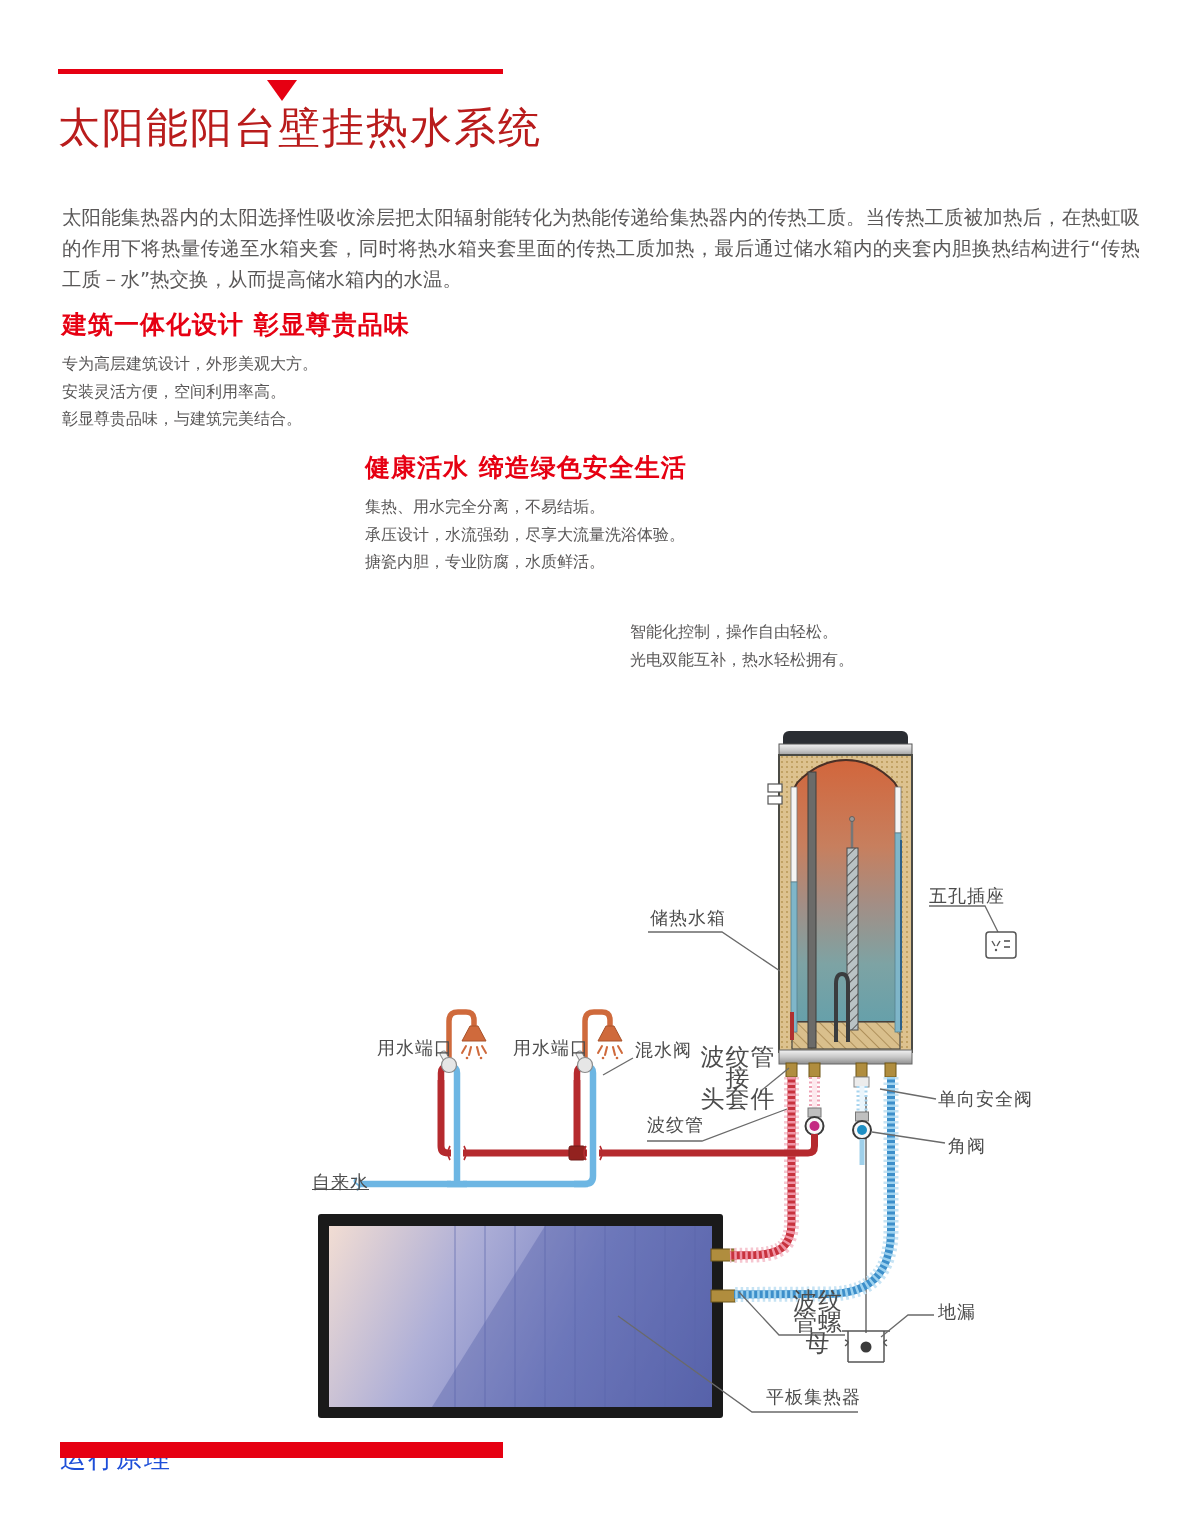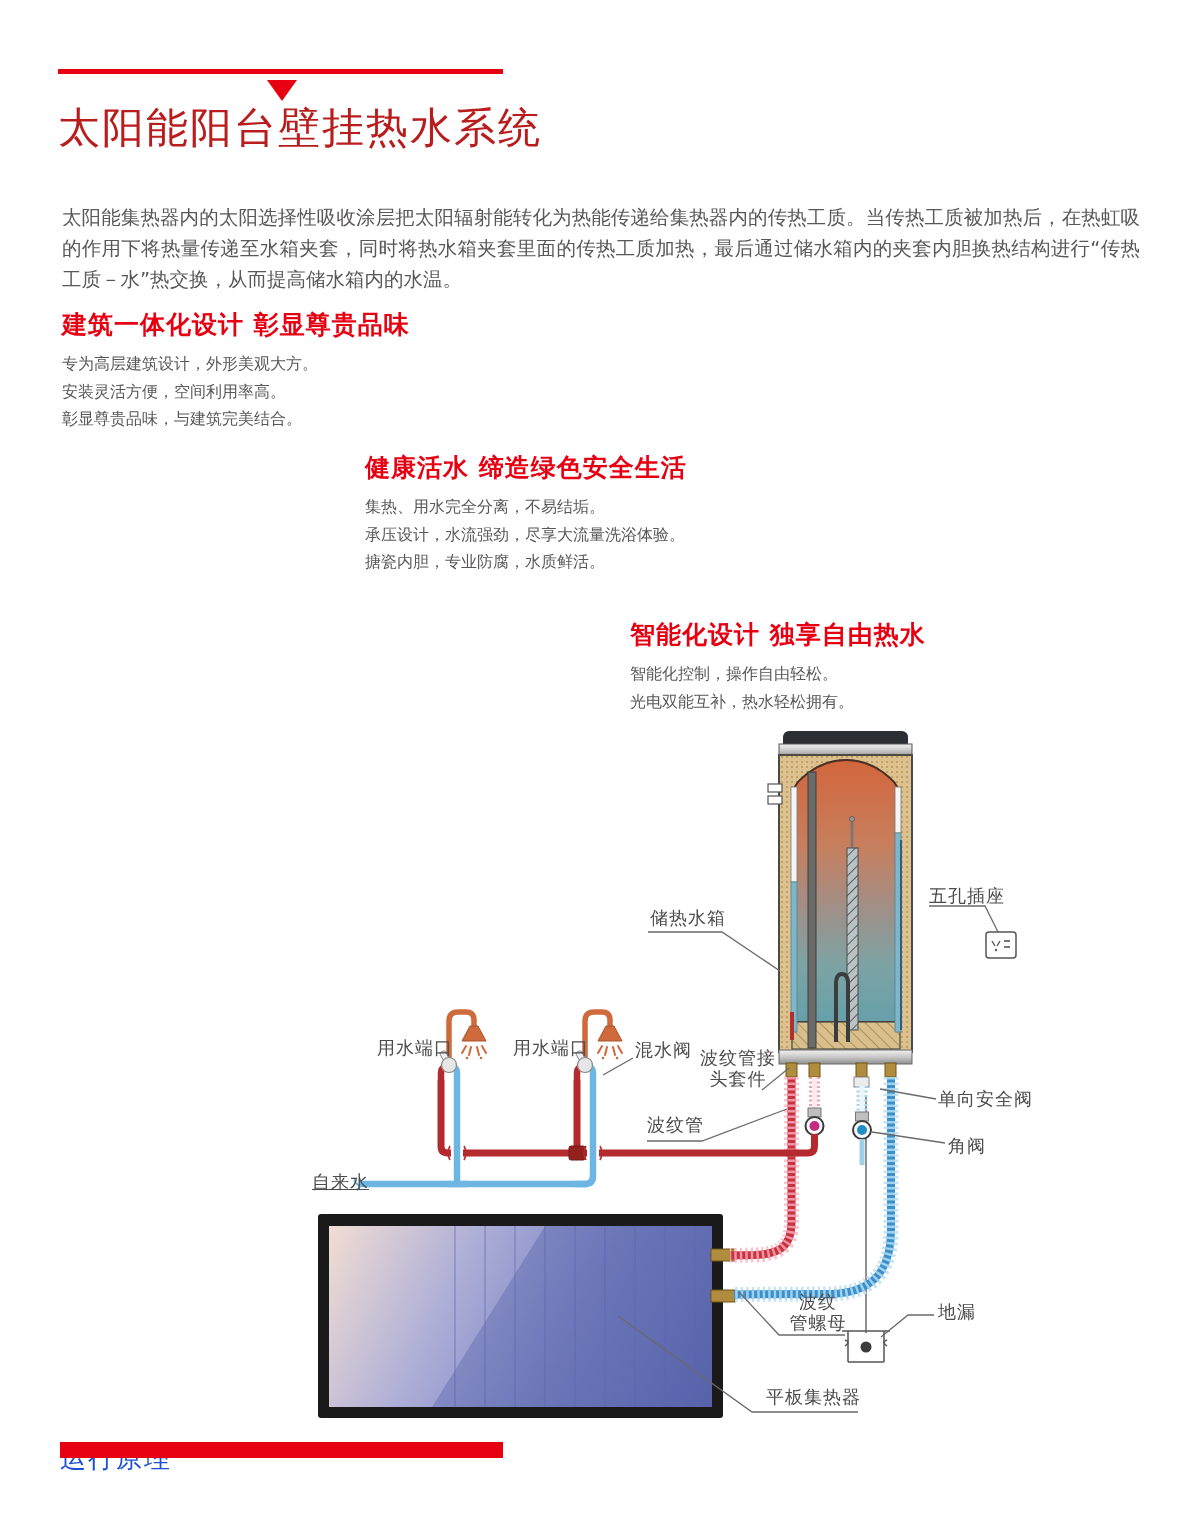--- a/index.html
+++ b/index.html
@@ -14,21 +14,21 @@
         font-weight:500;white-space:nowrap;}
   .intro{left:62px;top:202px;width:1078px;font-size:19.5px;line-height:31px;
         color:#595757;text-align:justify;}
   .section{position:absolute;}
   .sec-heading{font-size:25px;color:#e60012;font-weight:600;letter-spacing:1px;
         white-space:nowrap;margin-bottom:9px;}
   .sec-line{font-size:16px;color:#595757;line-height:27.5px;white-space:nowrap;}
   .sec1{left:62px;top:308px;} .sec2{left:347px;top:451px;margin-left:18px;} .sec3{left:630px;top:618px;}
   .dlabel{position:absolute;font-size:18px;color:#4c4c4c;letter-spacing:1px;
         white-space:nowrap;}
-  .dlabel-multi{position:absolute;font-size:18px;color:#4c4c4c;letter-spacing:1px;
+  .dlabel-multi{position:absolute;font-size:24px;color:#4c4c4c;letter-spacing:1px;
         text-align:center;line-height:21px;}
   .footer-heading{left:60px;top:1408px;font-size:26px;color:#1d4ed8;font-weight:400;
         letter-spacing:2px;white-space:nowrap;margin-top:33px;}
   .footer-bar{left:60px;top:1442px;width:443px;height:16px;background:#e60012;}
   svg{position:absolute;left:0;top:0;}
 </style>
 </head>
 <body>
 
 <div class="page">
@@ -47,21 +47,20 @@
   </div>
 
   <div class="section sec2">
     <div class="sec-heading">健康活水 缔造绿色安全生活</div>
     <div class="sec-line">集热、用水完全分离，不易结垢。</div>
     <div class="sec-line">承压设计，水流强劲，尽享大流量洗浴体验。</div>
     <div class="sec-line">搪瓷内胆，专业防腐，水质鲜活。</div>
   </div>
 
   <div class="section sec3">
-    <div class="sec-heading">智能化设计 独享自由热水</div>
     <div class="sec-line">智能化控制，操作自由轻松。</div>
     <div class="sec-line">光电双能互补，热水轻松拥有。</div>
   </div>
 
   <svg width="1200" height="1536" viewBox="0 0 1200 1536">
     <defs>
       <pattern id="dots" width="5" height="5" patternUnits="userSpaceOnUse">
         <rect width="5" height="5" fill="#ddc28f"></rect>
         <circle cx="2" cy="2" r="0.9" fill="#b3924f"></circle>
       </pattern>

